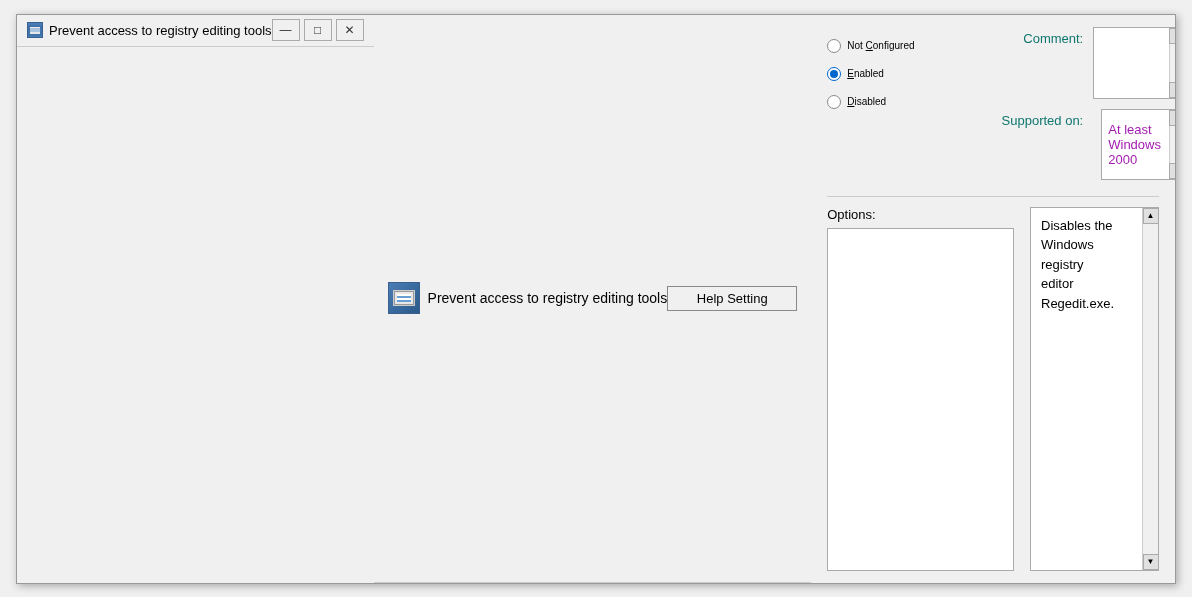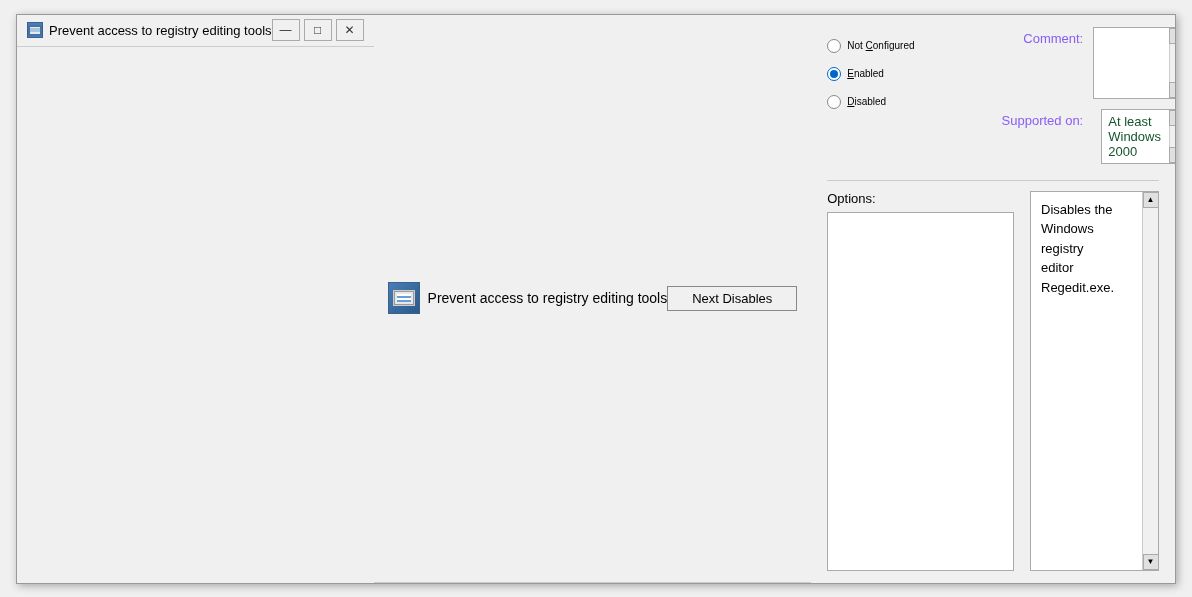--- a/index.html
+++ b/index.html
@@ -237,21 +237,21 @@
 
     .field-row {
       display: flex;
       align-items: flex-start;
       gap: 10px;
     }
 
     .field-label {
       min-width: 90px;
       font-size: 13px;
-      color: #8b5cf6;
+      color: #0f766e;
       padding-top: 4px;
       text-align: right;
     }
 
     .text-area-container {
       flex: 1;
       display: flex;
       gap: 2px;
       border: 1px solid #aaa;
       background: #fff;
@@ -300,23 +300,23 @@
       flex: 1;
       border: 1px solid #aaa;
       background: #fff;
       display: flex;
       gap: 2px;
       min-height: 50px;
     }
 
     .supported-text {
       flex: 1;
-      padding: 4px 6px;
-      font-size: 13px;
-      color: #14532d;
+      padding: 12px 6px;
+      font-size: 13px;
+      color: #a21caf;
     }
 
     .bottom-section {
       display: flex;
       gap: 16px;
       flex: 1;
       margin-top: 4px;
     }
 
     .section-header {
@@ -398,21 +398,21 @@
   </div>
 
   <div class="header-bar">
     <div class="header-left">
       <div class="header-icon">
         <div class="header-icon-inner"></div>
       </div>
       <span class="header-title">Prevent access to registry editing tools</span>
     </div>
     <div class="header-buttons">
-      <button class="nav-btn">Next Disables</button>
+      <button class="nav-btn">Help Setting</button>
     </div>
   </div>
 
   <div class="content-area">
     <div class="top-section">
 
       <div class="radio-group">
         <label class="radio-item">
           <div class="radio-circle"></div>
           <span class="radio-label">Not <u>C</u>onfigured</span>

